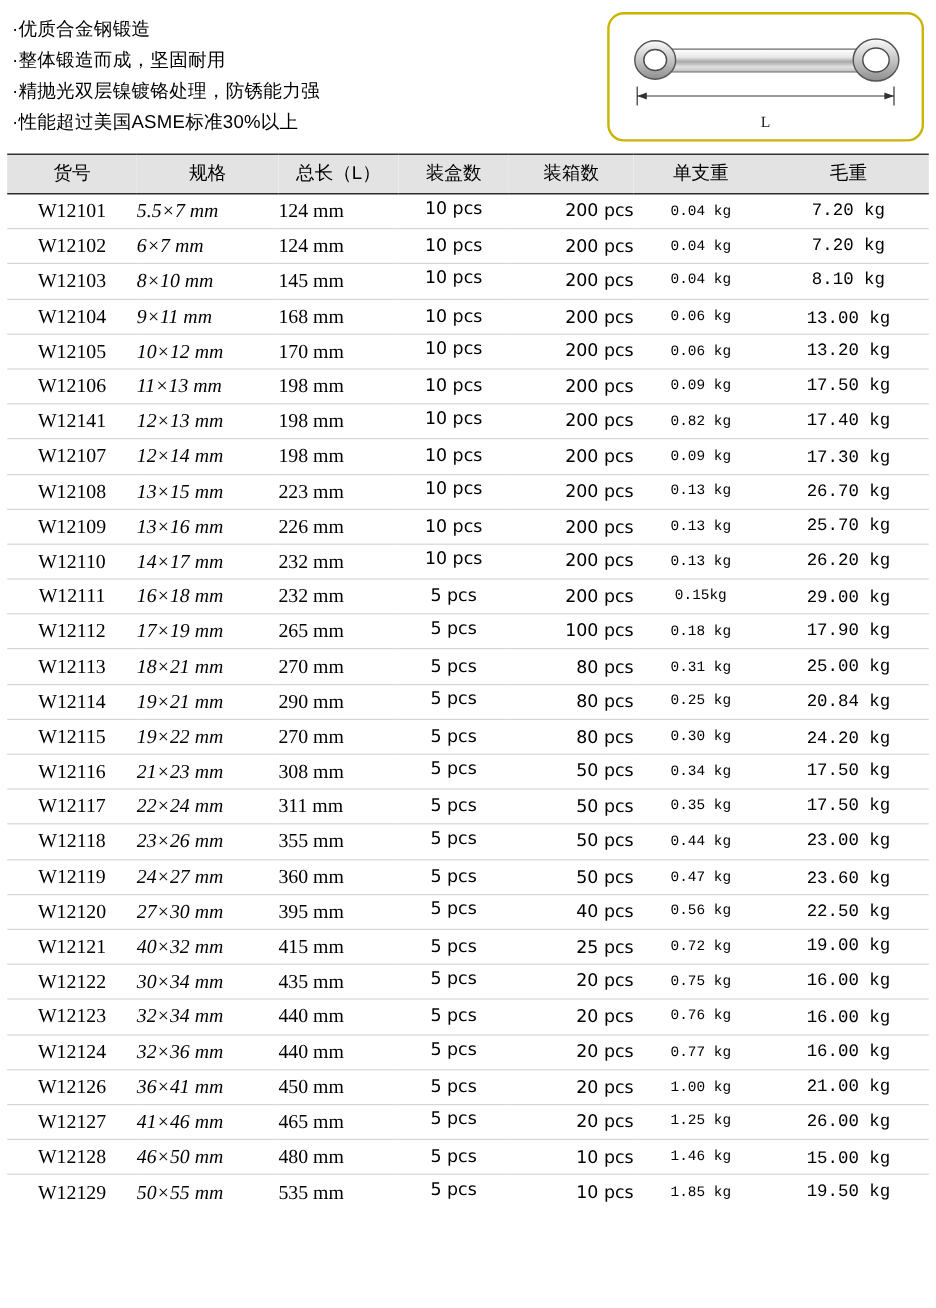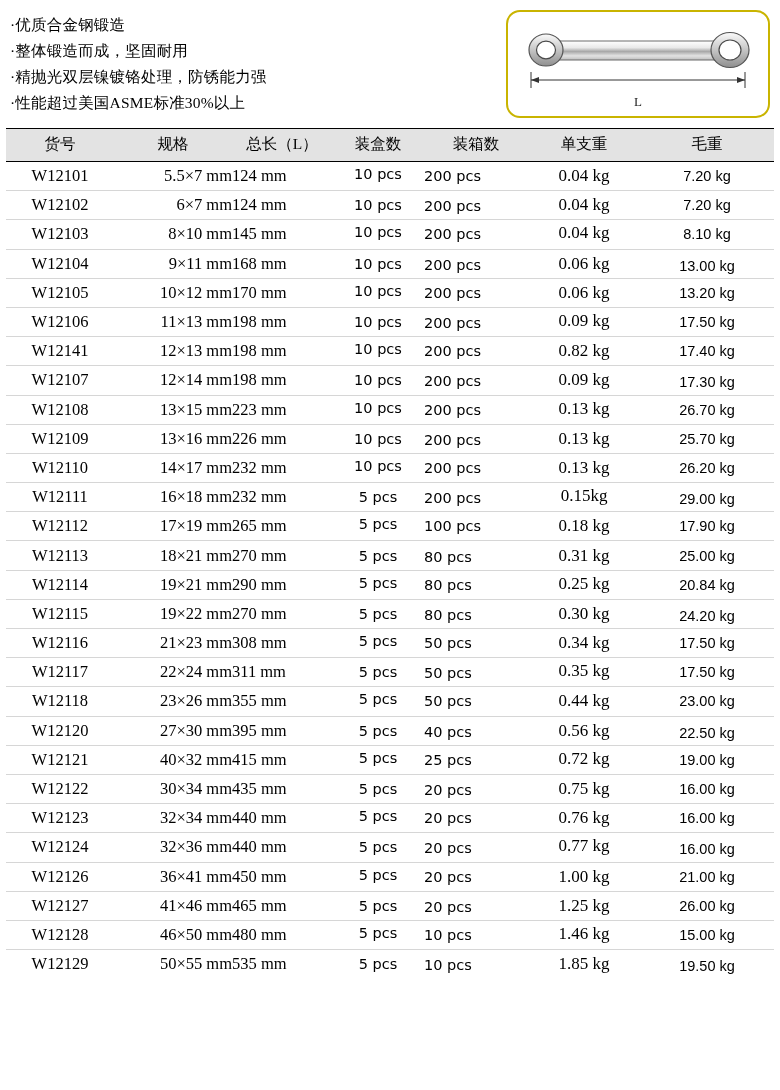--- a/index.html
+++ b/index.html
@@ -23,21 +23,21 @@
     flex-direction: row;
     align-items: flex-start;
     padding: 8px 10px 0 10px;
     height: 128px;
   }
   .features {
     flex: 0 0 490px;
     padding-top: 4px;
   }
   .feature-line {
-    font-family: Liberation Serif, serif;
+    font-family: Liberation Sans, sans-serif;
     font-size: 15.5px;
     line-height: 26px;
     color: #000;
     white-space: nowrap;
     letter-spacing: 0.2px;
   }
 
   .image-box {
     flex: 1 1 auto;
     margin-left: 6px;
@@ -52,21 +52,21 @@
   
   .table-wrap {
     padding: 0 6px;
   }
   table {
     width: 768px;
     border-collapse: collapse;
     table-layout: fixed;
   }
   thead th {
-    font-family: Liberation Serif, serif;
+    font-family: Liberation Sans, sans-serif;
     font-size: 15.5px;
     font-weight: normal;
     padding: 5px 0 6px 0;
     background: #e3e3e3;
     border-top: 1.5px solid #000;
     border-bottom: 1.5px solid #000;
     text-align: center;
     white-space: nowrap;
   }
   tbody td {
@@ -83,26 +83,26 @@
   
   col.c0 { width: 108px; }
   col.c1 { width: 118px; }
   col.c2 { width: 100px; }
   col.c3 { width: 92px; }
   col.c4 { width: 104px; }
   col.c5 { width: 112px; }
   col.c6 { width: 134px; }
 
   td.code { text-align: center; }
-  td.spec { text-align: right; }
+  td.spec { text-align: left; font-style: italic; }
   td.len  { text-align: left; }
   td.box  { text-align: center; font-family: "DejaVu Sans", sans-serif; font-size: 14.5px; }
-  td.ctn  { text-align: left; font-family: "DejaVu Sans", sans-serif; font-size: 14.5px; }
-  td.unitw{ text-align: center; font-family: Liberation Serif, serif; font-size: 17px; }
-  td.gross{ text-align: center; font-family: Liberation Sans, sans-serif; font-size: 14.5px; }
+  td.ctn  { text-align: right; font-family: "DejaVu Sans", sans-serif; font-size: 14.5px; }
+  td.unitw{ text-align: center; font-family: Liberation Mono, monospace; font-size: 12px; }
+  td.gross{ text-align: center; font-family: Liberation Mono, monospace; font-size: 14.5px; }
 
   
   tbody tr:nth-child(odd) td.box { transform: translateY(-2px); }
   tbody tr:nth-child(even) td.ctn { transform: translateY(1px); }
   tbody tr:nth-child(3n) td.unitw { transform: translateY(-1px); }
   tbody tr:nth-child(4n) td.gross { transform: translateY(2px); }
 </style>
 </head>
 <body>
 
@@ -339,20 +339,29 @@
         <tr>
           <td class="code">W12118</td>
           <td class="spec">23×26 mm</td>
           <td class="len">355 mm</td>
           <td class="box">5 pcs</td>
           <td class="ctn">50 pcs</td>
           <td class="unitw">0.44 kg</td>
           <td class="gross">23.00 kg</td>
         </tr>
         <tr>
+          <td class="code">W12119</td>
+          <td class="spec">24×27 mm</td>
+          <td class="len">360 mm</td>
+          <td class="box">5 pcs</td>
+          <td class="ctn">50 pcs</td>
+          <td class="unitw">0.47 kg</td>
+          <td class="gross">23.60 kg</td>
+        </tr>
+        <tr>
           <td class="code">W12120</td>
           <td class="spec">27×30 mm</td>
           <td class="len">395 mm</td>
           <td class="box">5 pcs</td>
           <td class="ctn">40 pcs</td>
           <td class="unitw">0.56 kg</td>
           <td class="gross">22.50 kg</td>
         </tr>
         <tr>
           <td class="code">W12121</td>

